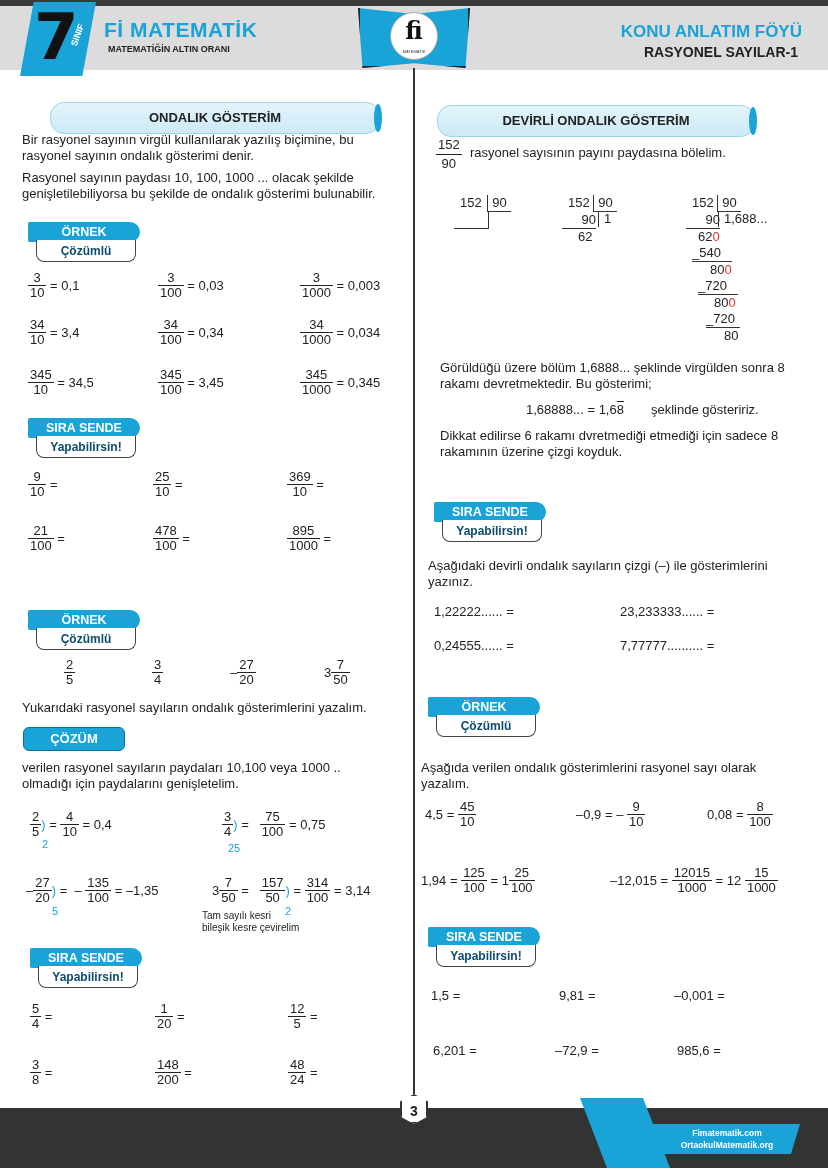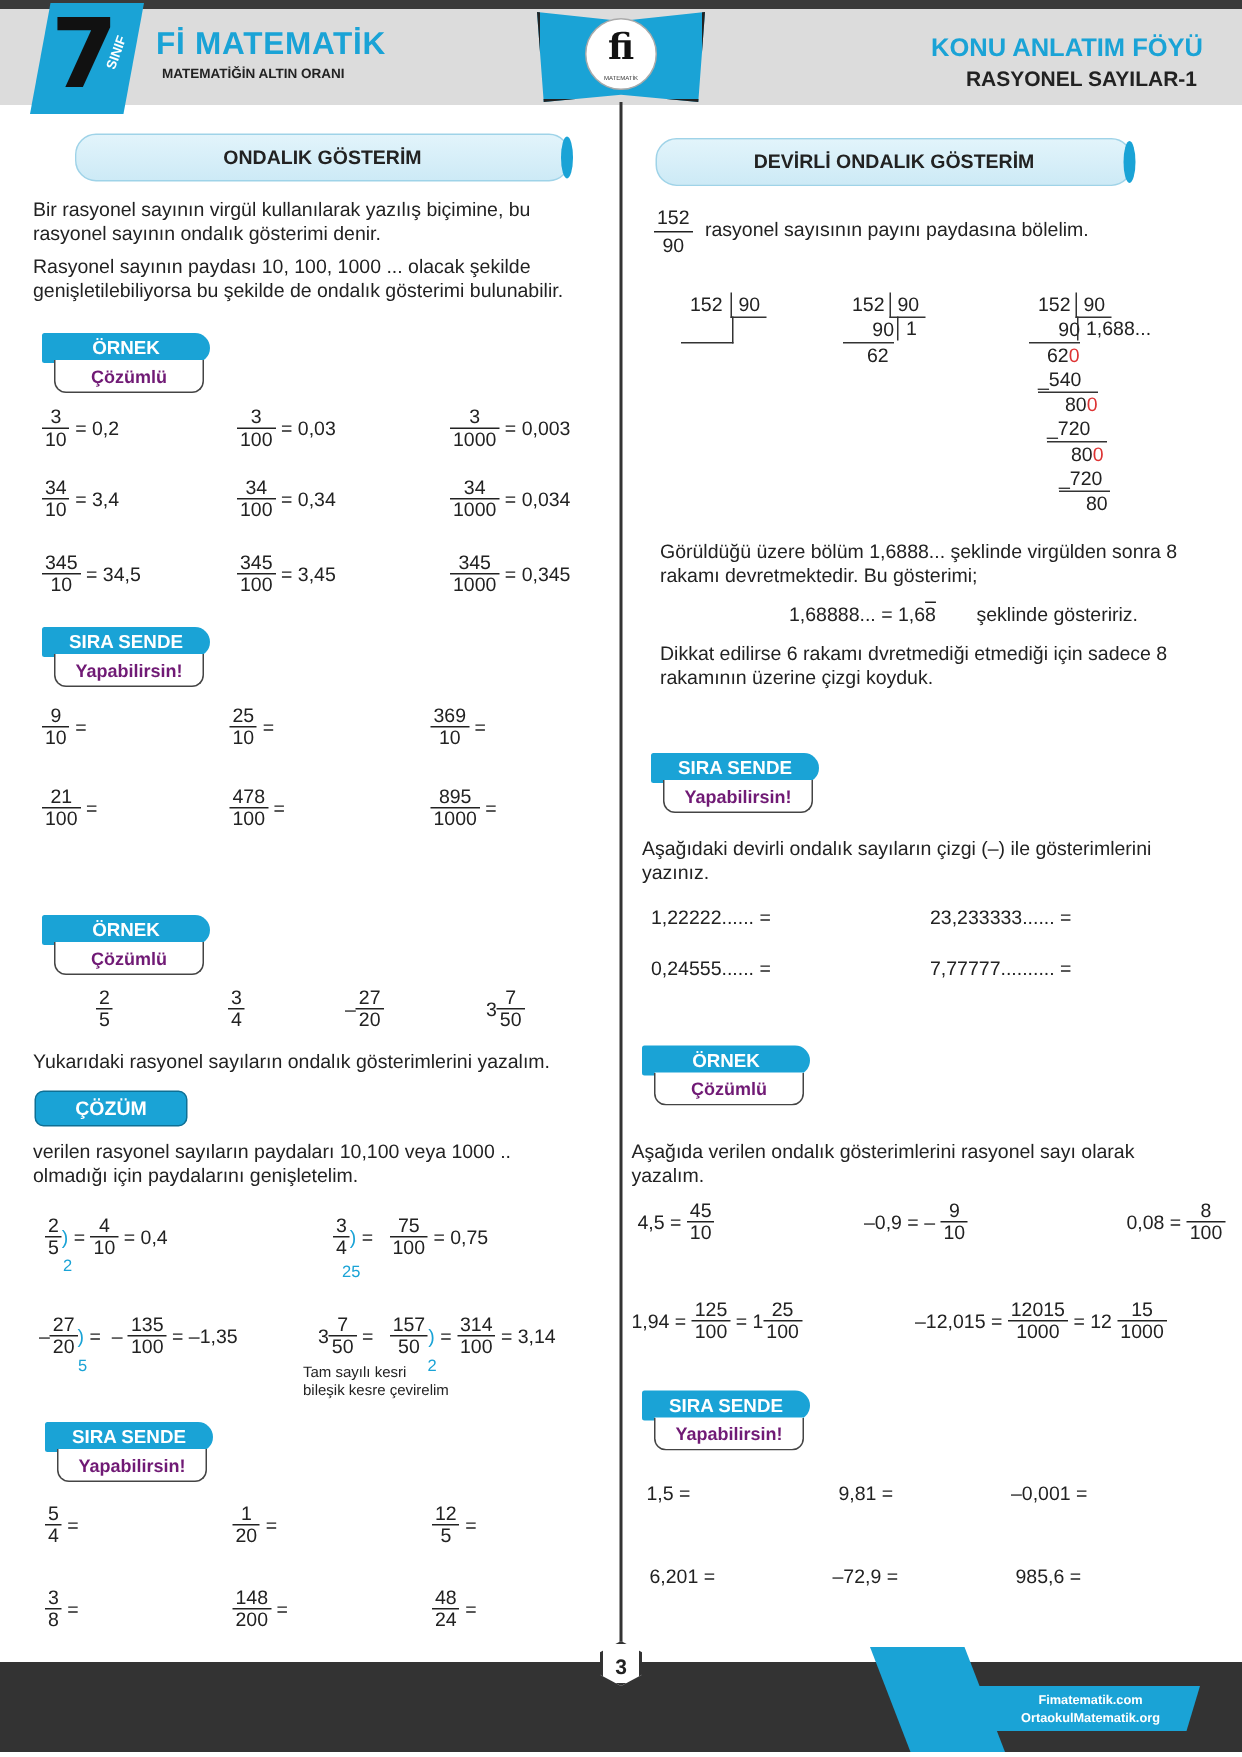--- a/index.html
+++ b/index.html
@@ -17,26 +17,26 @@
   .logo-fi { font-family: "DejaVu Serif", serif; font-weight: bold; font-size: 24px; line-height: 36px; color: #111; }
   .logo-sub { font-size: 4px; color: #333; line-height: 6px; }
   .right-title { position: absolute; right: 26px; top: 22px; font-size: 17px; font-weight: bold; color: #1aa3d6; }
   .right-sub { position: absolute; right: 30px; top: 44px; font-size: 14px; font-weight: bold; color: #222; }
   .divider { position: absolute; left: 413px; top: 68px; width: 2px; height: 1030px; background: #333; }
   .page-hex { position: absolute; left: 400px; top: 1094px; width: 28px; height: 30px; background: #fff; border: 2px solid #333; clip-path: polygon(50% 0, 100% 25%, 100% 75%, 50% 100%, 0 75%, 0 25%); text-align: center; font-size: 14px; font-weight: bold; line-height: 30px; }
   .footer { position: absolute; left: 0; top: 1108px; width: 828px; height: 60px; background: #333; }
   .footer-stripe { position: absolute; left: 580px; top: 1098px; width: 90px; height: 70px; background: #1aa3d6; clip-path: polygon(0 0, 70% 0, 100% 100%, 30% 100%); }
   .footer-link-box { position: absolute; left: 650px; top: 1124px; width: 150px; height: 30px; background: #1aa3d6; clip-path: polygon(0 0, 100% 0, 94% 100%, 0 100%); }
   .footer-links { position: absolute; left: 664px; top: 1127px; font-size: 8.5px; font-weight: bold; color: #fff; text-align: center; width: 126px; line-height: 12px; }
-  .section-banner { position: absolute; height: 32px; background: linear-gradient(#e2f4fb, #cdeaf6); border: 1px solid #9fd3e8; border-radius: 14px; text-align: center; font-weight: bold; font-size: 13px; line-height: 30px; color: #222; }
+  .section-banner { position: absolute; height: 32px; background: linear-gradient(#e2f4fb, #cdeaf6); border: 1px solid #9fd3e8; border-radius: 14px; text-align: center; font-weight: bold; font-size: 13px; line-height: 30px; color: #222; margin-top: 13px; }
   .section-banner::after { content: ""; position: absolute; right: -3px; top: 1px; width: 8px; height: 28px; background: #1aa3d6; border-radius: 50%; }
   .para { position: absolute; font-size: 13px; line-height: 16px; color: #222; }
   .tag { position: absolute; width: 112px; height: 42px; }
   .tag-top { position: absolute; left: 0; top: 0; width: 112px; height: 20px; background: #1aa3d6; border-radius: 2px 12px 12px 2px; color: #fff; font-weight: bold; font-size: 12.5px; text-align: center; line-height: 20px; }
-  .tag-bottom { position: absolute; left: 8px; top: 18px; width: 100px; height: 22px; background: #fff; border: 1px solid #444; border-top: none; border-radius: 0 0 8px 8px; text-align: center; font-weight: bold; font-size: 12px; line-height: 22px; color: #701a75; }
+  .tag-bottom { position: absolute; left: 8px; top: 18px; width: 100px; height: 22px; background: #fff; border: 1px solid #444; border-top: none; border-radius: 0 0 8px 8px; text-align: center; font-weight: bold; font-size: 12px; line-height: 22px; color: #0c4a6e; }
   .solution-btn { position: absolute; width: 102px; height: 24px; background: #1aa3d6; border: 1px solid #0e6f94; border-radius: 6px; color: #fff; font-weight: bold; font-size: 13px; text-align: center; line-height: 22px; }
   .frac { display: inline-block; vertical-align: middle; text-align: center; font-size: 13px; line-height: 14px; }
   .frac .num { display: block; padding: 0 2px; border-bottom: 1px solid #222; }
   .frac .den { display: block; padding: 0 2px; }
   .expr { position: absolute; font-size: 13px; white-space: nowrap; }
   .expr span.txt { vertical-align: middle; }
   .mul { color: #1aa3d6; font-size: 11px; position: absolute; }
   .red { color: #d33; }
   .divwork { position: absolute; font-size: 13px; line-height: 16px; }
   .note { position: absolute; font-size: 10px; line-height: 12px; }
@@ -64,21 +64,21 @@
 
 <div class="section-banner" style="left:50px; top:89px; width:330px;">ONDALIK GÖSTERİM</div>
 <div class="para" style="left:22px; top:132px; width:380px;">Bir rasyonel sayının virgül kullanılarak yazılış biçimine, bu rasyonel sayının ondalık gösterimi denir.</div>
 <div class="para" style="left:22px; top:170px; width:385px;">Rasyonel sayının paydası 10, 100, 1000 ... olacak şekilde genişletilebiliyorsa bu şekilde de ondalık gösterimi bulunabilir.</div>
 
 <div class="tag" style="left:28px; top:222px;">
   <div class="tag-top">ÖRNEK</div>
   <div class="tag-bottom">Çözümlü</div>
 </div>
 
-<div class="expr" style="left:28px; top:271px;"><span class="frac"><span class="num">3</span><span class="den">10</span></span> <span class="txt">= 0,2</span></div>
+<div class="expr" style="left:28px; top:271px;"><span class="frac"><span class="num">3</span><span class="den">10</span></span> <span class="txt">= 0,1</span></div>
 <div class="expr" style="left:158px; top:271px;"><span class="frac"><span class="num">3</span><span class="den">100</span></span> <span class="txt">= 0,03</span></div>
 <div class="expr" style="left:300px; top:271px;"><span class="frac"><span class="num">3</span><span class="den">1000</span></span> <span class="txt">= 0,003</span></div>
 
 <div class="expr" style="left:28px; top:318px;"><span class="frac"><span class="num">34</span><span class="den">10</span></span> <span class="txt">= 3,4</span></div>
 <div class="expr" style="left:158px; top:318px;"><span class="frac"><span class="num">34</span><span class="den">100</span></span> <span class="txt">= 0,34</span></div>
 <div class="expr" style="left:300px; top:318px;"><span class="frac"><span class="num">34</span><span class="den">1000</span></span> <span class="txt">= 0,034</span></div>
 
 <div class="expr" style="left:28px; top:368px;"><span class="frac"><span class="num">345</span><span class="den">10</span></span> <span class="txt">= 34,5</span></div>
 <div class="expr" style="left:158px; top:368px;"><span class="frac"><span class="num">345</span><span class="den">100</span></span> <span class="txt">= 3,45</span></div>
 <div class="expr" style="left:300px; top:368px;"><span class="frac"><span class="num">345</span><span class="den">1000</span></span> <span class="txt">= 0,345</span></div>
@@ -198,21 +198,21 @@
 <div class="expr" style="left:620px; top:638px;">7,77777.......... =</div>
 
 <div class="tag" style="left:428px; top:697px;">
   <div class="tag-top">ÖRNEK</div>
   <div class="tag-bottom">Çözümlü</div>
 </div>
 <div class="para" style="left:421px; top:760px; width:380px;">Aşağıda verilen ondalık gösterimlerini rasyonel sayı olarak yazalım.</div>
 
 <div class="expr" style="left:425px; top:800px;"><span class="txt">4,5 =</span> <span class="frac"><span class="num">45</span><span class="den">10</span></span></div>
 <div class="expr" style="left:576px; top:800px;"><span class="txt">–0,9 =</span> <span class="txt">–</span> <span class="frac"><span class="num">9</span><span class="den">10</span></span></div>
-<div class="expr" style="left:707px; top:800px;margin-left:44px;"><span class="txt">0,08 =</span> <span class="frac"><span class="num">8</span><span class="den">100</span></span></div>
+<div class="expr" style="left:707px; top:800px;"><span class="txt">0,08 =</span> <span class="frac"><span class="num">8</span><span class="den">100</span></span></div>
 
 <div class="expr" style="left:421px; top:866px;"><span class="txt">1,94 =</span> <span class="frac"><span class="num">125</span><span class="den">100</span></span> <span class="txt">= 1</span><span class="frac"><span class="num">25</span><span class="den">100</span></span></div>
 <div class="expr" style="left:610px; top:866px;"><span class="txt">–12,015 =</span> <span class="frac"><span class="num">12015</span><span class="den">1000</span></span> <span class="txt">= 12</span> <span class="frac"><span class="num">15</span><span class="den">1000</span></span></div>
 
 <div class="tag" style="left:428px; top:927px;">
   <div class="tag-top">SIRA SENDE</div>
   <div class="tag-bottom">Yapabilirsin!</div>
 </div>
 <div class="expr" style="left:431px; top:988px;">1,5 =</div>
 <div class="expr" style="left:559px; top:988px;">9,81 =</div>

